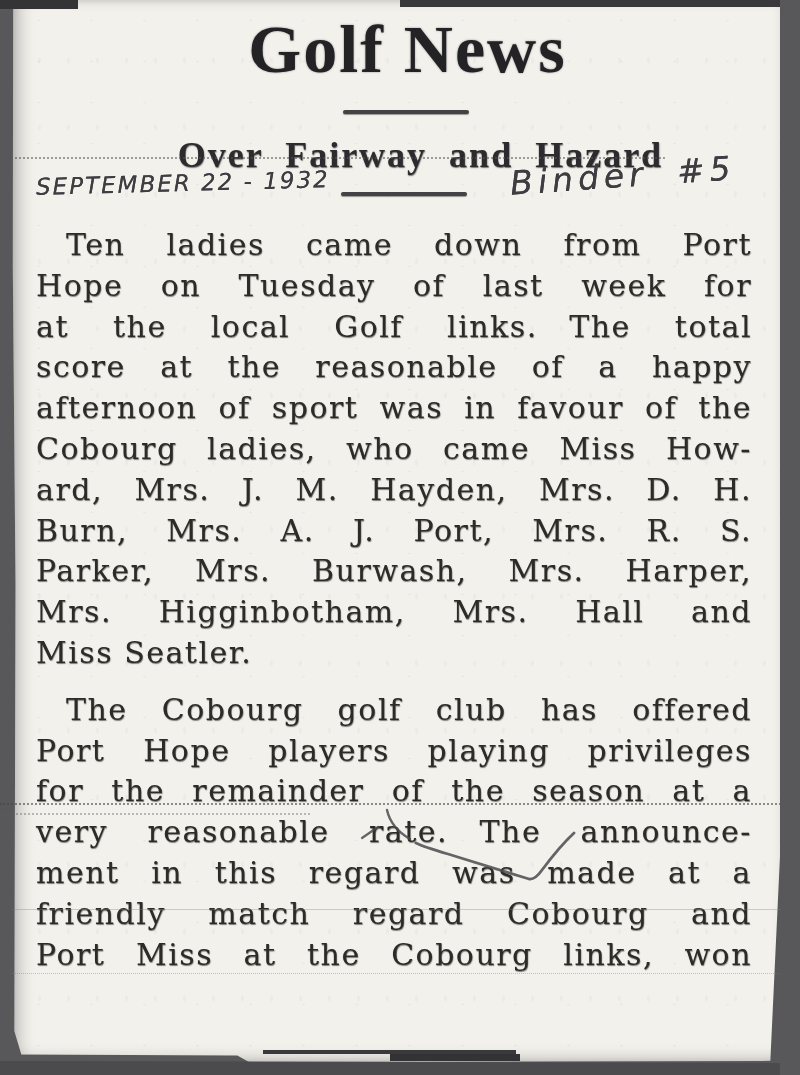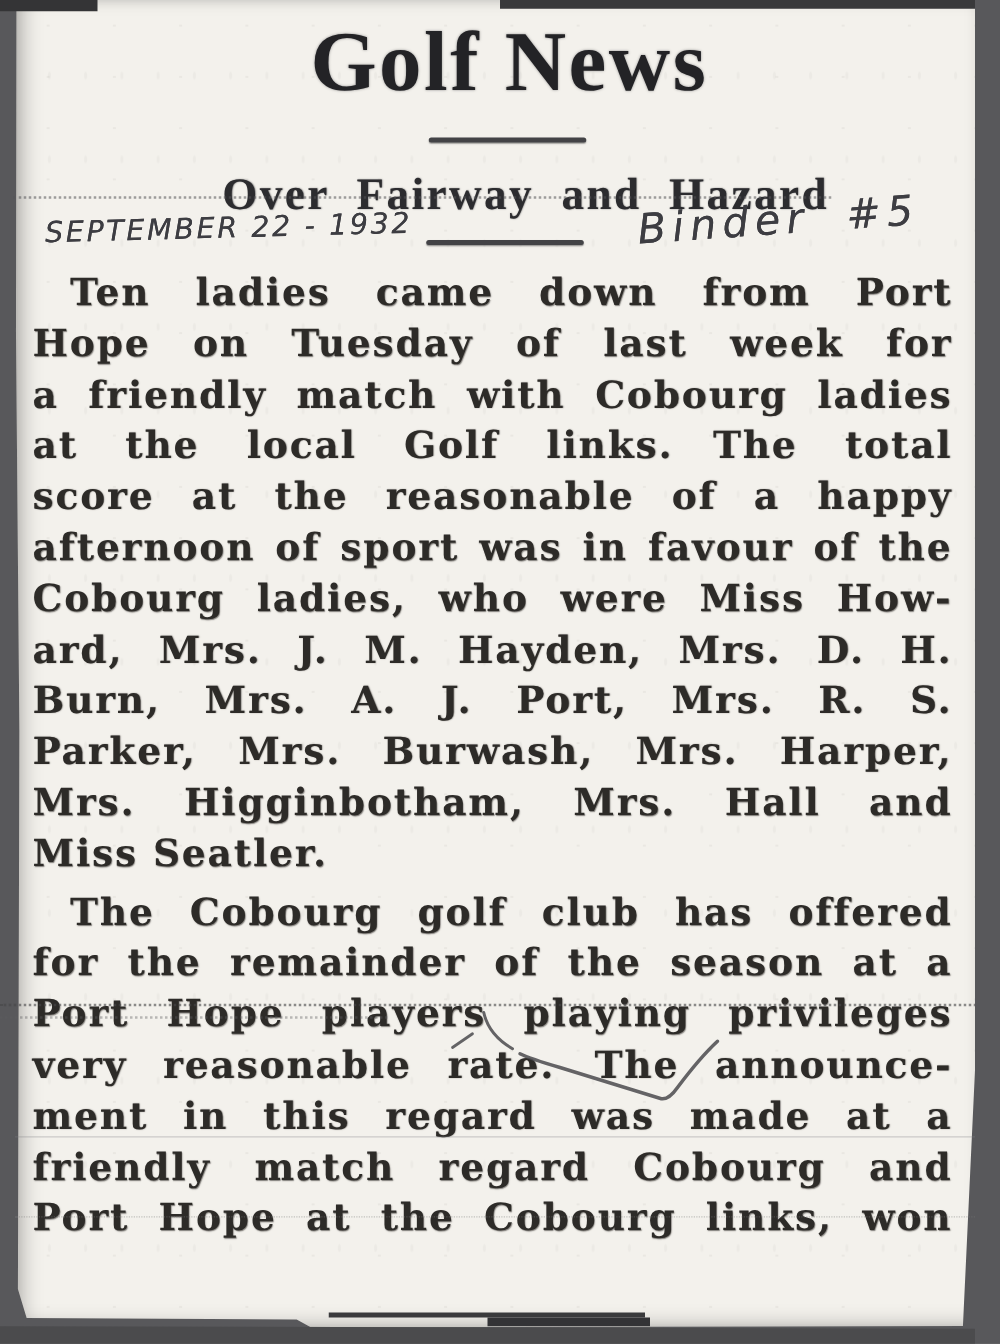--- a/index.html
+++ b/index.html
@@ -51,21 +51,21 @@
   .hw-date{left:24px;top:170px;font-size:23px;letter-spacing:2px;
     transform:rotate(-1.5deg);text-shadow:0 0 0.5px #3d3d42;}
   .hw-binder{left:498px;top:156px;font-size:33px;letter-spacing:5px;
     word-spacing:14px;transform:rotate(-4deg);text-shadow:0 0 0.5px #3d3d42;}
   
   .article{
     position:absolute;left:8px;top:209px;width:748px;
     font-size:30px;color:#2d2b28;letter-spacing:1.5px;
     text-shadow:0.5px 0.5px 1px rgba(45,42,38,.6);
   }
-  .para{margin:6px;font-weight:bold;}
+  .para{margin:16px;}
   .line{
     height:40.8px;line-height:40.8px;
     text-align:justify;text-align-last:justify;
     white-space:nowrap;overflow:visible;
   }
   .line.indent{text-indent:30px;}
   .line.flush-left{text-align-last:left;}
   
   .end-rule{position:absolute;left:251px;top:1050px;width:253px;height:4px;
     background:#3a3a3c;}
@@ -103,39 +103,38 @@
       <div class="rule rule-mid"></div>
 
       <div class="hw hw-date" style="text-transform:uppercase">September 22 - 1932</div>
 
       <div class="hw hw-binder">Binder #5</div>
 
       <div class="article">
         <div class="para">
           <div class="line indent">Ten ladies came down from Port</div>
           <div class="line">Hope on Tuesday of last week for</div>
-          <div class="line">a friendly match with Cobourg ladies</div>
           <div class="line">at the local Golf links. The total</div>
           <div class="line">score at the reasonable of a happy</div>
           <div class="line">afternoon of sport was in favour of the</div>
-          <div class="line">Cobourg ladies, who were Miss How-</div>
+          <div class="line">Cobourg ladies, who came Miss How-</div>
           <div class="line">ard, Mrs. J. M. Hayden, Mrs. D. H.</div>
           <div class="line">Burn, Mrs. A. J. Port, Mrs. R. S.</div>
           <div class="line">Parker, Mrs. Burwash, Mrs. Harper,</div>
           <div class="line">Mrs. Higginbotham, Mrs. Hall and</div>
           <div class="line flush-left">Miss Seatler.</div>
         </div>
         <div class="para">
           <div class="line indent">The Cobourg golf club has offered</div>
+          <div class="line">Port Hope players playing privileges</div>
           <div class="line">for the remainder of the season at a</div>
-          <div class="line">Port Hope players playing privileges</div>
           <div class="line">very reasonable rate. The announce-</div>
           <div class="line">ment in this regard was made at a</div>
           <div class="line">friendly match regard Cobourg and</div>
-          <div class="line">Port Hope at the Cobourg links, won</div>
+          <div class="line">Port Miss at the Cobourg links, won</div>
         </div>
       </div>
 
       <div class="end-rule"></div>
       <div class="end-rule-blob"></div>
     </div>
   </div>
 
   <div class="strip-top"></div>
   <div class="patch-topleft"></div>

